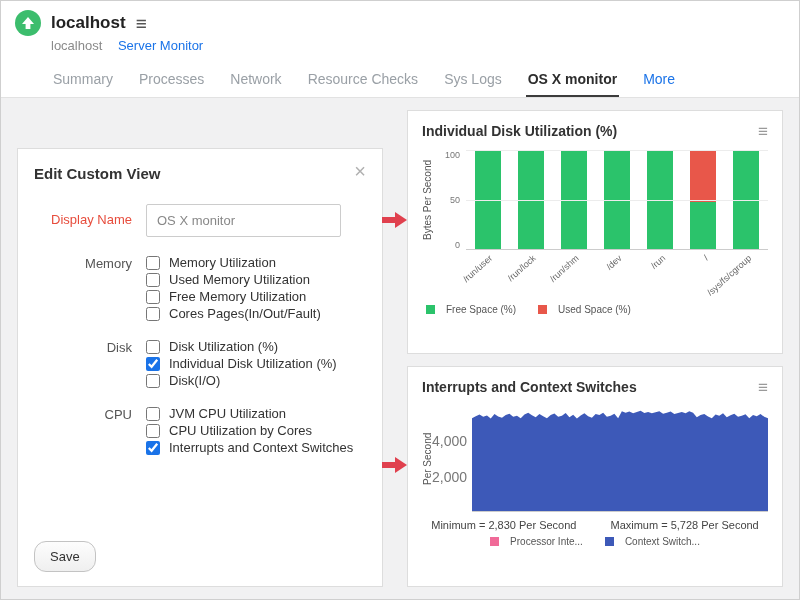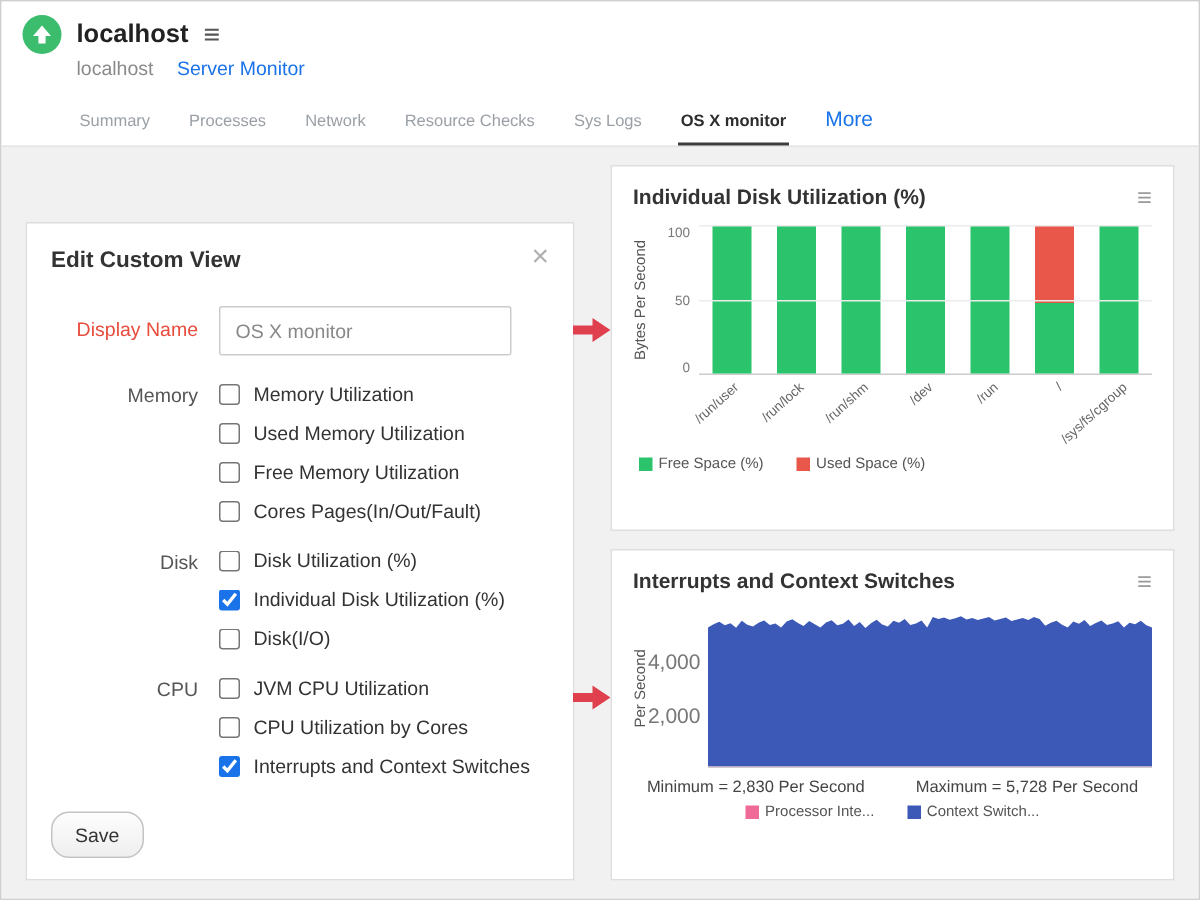--- a/index.html
+++ b/index.html
@@ -11,37 +11,37 @@
   .header-top { display:flex; align-items:center; gap:10px; padding:9px 14px 1px; }
   .logo { width:26px; height:26px; border-radius:50%; display:flex; align-items:center; justify-content:center; flex:none; }
   .page-title { font-size:17px; font-weight:bold; color:#222; }
   .menu-icon { font-size:19px; color:#555; cursor:pointer; line-height:1; }
   .breadcrumb { padding:1px 14px 7px 50px; font-size:13px; }
   .crumb-host { color:#8a8a8a; margin-right:12px; }
   .crumb-link { text-decoration:none; cursor:pointer; }
 
   
   .tabs { display:flex; gap:22px; padding:0 14px 0 50px; border-bottom:1px solid #e2e2e2; background:#fff; align-items:flex-end; }
-  .tab { font-size:11px; color:#9aa0a6; padding:11px 2px 10px; cursor:pointer; white-space:nowrap; }
+  .tab { font-size:14px; color:#9aa0a6; padding:11px 2px 10px; cursor:pointer; white-space:nowrap; }
   .tab.active { color:#2d2d2d; font-weight:bold; border-bottom:2px solid #3c3c3c; padding-bottom:8px; }
   .tab.more { font-size:14px; }
 
   
   .main { flex:1; background:#f1f1f2; padding:12px 16px; display:flex; gap:24px; overflow:hidden; }
 
   
   .edit-panel { width:366px; flex:none; background:#fff; border:1px solid #ddd; padding:16px 16px 14px; position:relative; display:flex; flex-direction:column;margin-top:38px; }
   .panel-title { font-size:15px; font-weight:bold; color:#333; }
   .close-icon { position:absolute; top:12px; right:16px; font-size:20px; color:#b0b0b0; cursor:pointer; line-height:1; }
   .form-row { display:flex; margin-top:22px; }
   .row-label { width:112px; flex:none; text-align:right; padding-right:14px; font-size:13px; color:#555; padding-top:8px; }
   .row-label.group-label { padding-top:1px; }
   .name-input { width:195px; height:33px; border:1px solid #ccc; border-radius:2px; padding:0 10px; font-size:13px; color:#888; font-family:"Liberation Sans", sans-serif; outline:none; }
   .group-row { margin-top:18px; }
-  .options { display:flex; flex-direction:column; gap:11px; }
+  .options { display:flex; flex-direction:column; gap:2px; }
   .opt { display:flex; align-items:center; gap:9px; font-size:13px; color:#333; cursor:pointer; }
   .opt input { width:14px; height:14px; cursor:pointer; }
   .save-btn { margin-top:auto; align-self:flex-start; padding:7px 15px; font-size:13px; color:#333; border:1px solid #c3c3c3; border-radius:12px; background:linear-gradient(#fdfdfd,#efefef); cursor:pointer; font-family:"Liberation Sans", sans-serif; }
 
   
   .right-col { flex:1; min-width:0; display:flex; flex-direction:column; gap:12px; }
   .chart-row { position:relative; padding-left:0; }
   .chart-row.first { height:244px; flex:none; }
   .chart-row.second { flex:1; }
   .arrow { position:absolute; left:-25px; top:45%; transform:translateY(-50%); width:25px; height:17px; z-index:2; }
@@ -58,21 +58,21 @@
   .bar-plot::before { content:''; position:absolute; left:0; right:0; top:0; border-top:1px solid #ececec; }
   .bar-plot::after { content:''; position:absolute; left:0; right:0; top:50%; border-top:1px solid #ececec; }
   .bar-col { flex:1; height:100%; display:flex; align-items:flex-end; justify-content:center; }
   .bar-stack { width:60%; height:100%; display:flex; flex-direction:column; justify-content:flex-end; }
   .bar-xlabels { display:flex; margin-left:44px; height:52px; }
   .bar-xlab-col { flex:1; position:relative; }
   .bar-xlab { position:absolute; top:3px; right:50%; transform:rotate(-42deg); transform-origin:right top; font-size:9px; color:#666; white-space:nowrap; }
   .legend { display:flex; gap:22px; align-items:center; font-size:10px; color:#555; }
   .legend.bar-legend { margin:2px 0 0 4px; }
   .legend.area-legend { justify-content:center; margin-top:5px; }
-  .legend-item { display:flex; align-items:center; gap:4px; cursor:pointer; }
+  .legend-item { display:flex; align-items:center; gap:11px; cursor:pointer; }
   .swatch { width:9px; height:9px; flex:none; }
 
   
   .area-gutter { width:36px; flex:none; position:relative; height:106px; }
   .yt { position:absolute; right:5px; transform:translateY(-50%); font-size:14px; color:#777; }
   .area-plot { flex:1; height:106px; position:relative; border-bottom:1px solid #ccc; }
   .gridline { position:absolute; left:0; right:0; border-top:1px solid #ececec; }
   .area-plot svg { position:absolute; left:0; top:0; width:100%; height:100%; }
   .area-xlabels { display:flex; justify-content:space-between; margin-left:50px; font-size:9px; color:#666; padding-top:3px; }
   .area-stats { display:flex; justify-content:center; gap:34px; font-size:11px; color:#444; margin-top:7px; }

